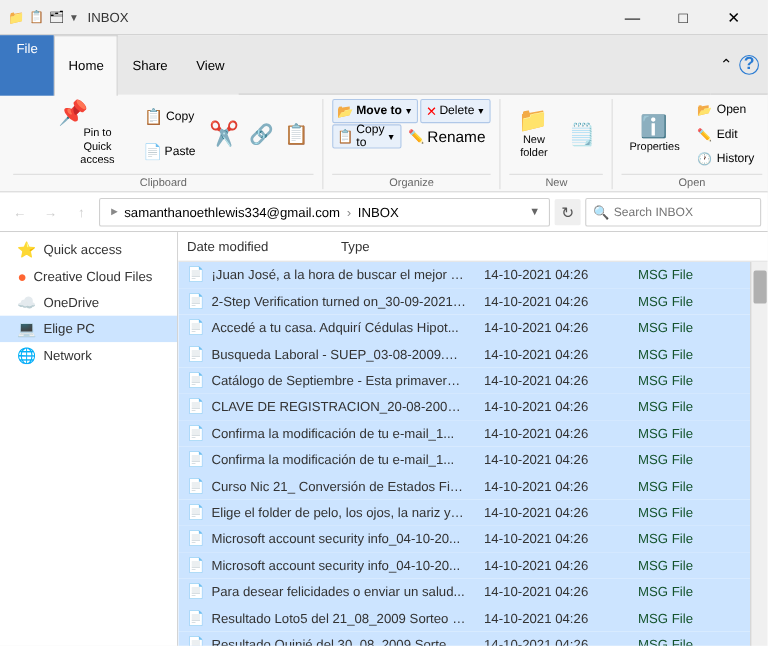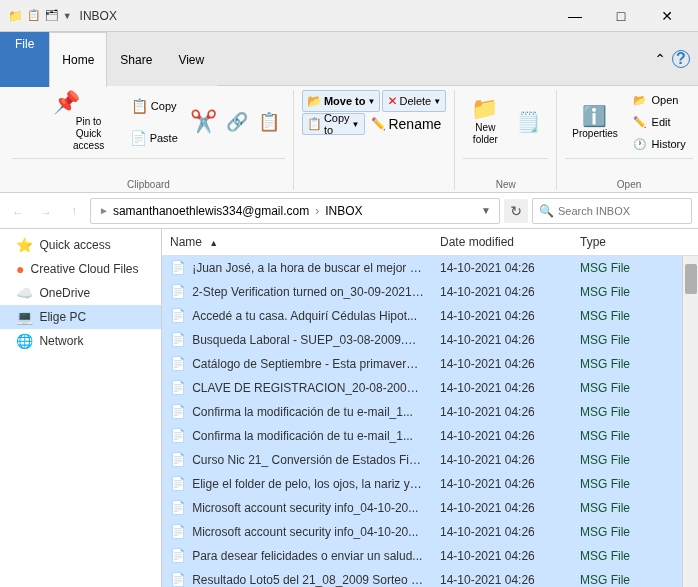--- a/index.html
+++ b/index.html
@@ -35,21 +35,21 @@
       border-color: #d0d0d0;
       border-bottom-color: #f8f8f8;
       color: #000;
     }
     .ribbon-tab.file { background: #3b78c2; color: white; padding: 4px 14px; }
 
     .ribbon-content { display: flex; padding: 4px 4px 2px; align-items: stretch; min-height: 80px; }
     .ribbon-group { display: flex; flex-direction: column; align-items: stretch; border-right: 1px solid #ddd; padding: 0 8px; }
     .ribbon-group:last-child { border-right: none; }
     .ribbon-group-items { display: flex; flex: 1; align-items: flex-start; gap: 2px; }
-    .ribbon-group-label { font-size: 10px; color: #666; text-align: center; margin-top: 2px; padding-top: 20px; border-top: 1px solid #ddd; }
+    .ribbon-group-label { font-size: 10px; color: #666; text-align: center; margin-top: 2px; padding-top: 2px; border-top: 1px solid #ddd; }
 
     .ribbon-btn-large {
       display: flex;
       flex-direction: column;
       align-items: center;
       justify-content: center;
       min-width: 44px;
       height: 64px;
       padding: 4px 6px;
       cursor: pointer;
@@ -322,20 +322,21 @@
             <span style="font-size:12px;">📋</span>
             <span style="font-size:11px; margin-left:2px;">Copy to</span>
             <span style="font-size:8px; margin-left:2px;">▼</span>
           </div>
           <div style="display:flex; align-items:center; border:1px solid transparent; border-radius:2px; height:22px; padding:0 4px; cursor:pointer;">
             <span style="font-size:12px;">✏️</span>
             <span style="font-size:14px; margin-left:2px;">Rename</span>
           </div>
         </div>
       </div>
+      <div class="ribbon-group-label">Organize</div>
     </div>
 
     <div class="ribbon-group">
       <div class="ribbon-group-items">
         <button class="ribbon-btn-large">
           <span class="ribbon-icon-large">📁</span>
           <span style="font-size:10px; text-align:center; line-height:1.2;">New<br>folder</span>
         </button>
         <button class="ribbon-btn-large" style="min-width:28px;">
           <span style="font-size:20px;">🗒️</span>
@@ -427,24 +428,20 @@
       <span>Elige PC</span>
     </div>
     <div class="sidebar-item">
       <span class="sidebar-icon">🌐</span>
       <span>Network</span>
     </div>
   </div>
 
   <div class="file-list">
     <div class="file-list-header">
-      <div class="file-list-col col-name">
-        <span>Name</span>
-        <span style="font-size:9px; margin-left:4px;">▲</span>
-      </div>
       <div class="file-list-col col-date">
         <span>Date modified</span>
       </div>
       <div class="file-list-col col-type">
         <span>Type</span>
       </div>
     </div>
     <div style="display:flex; flex:1; overflow:hidden;">
       <div class="file-list-body" id="file-list-body" style="flex:1;">
       <div class="file-row selected">

